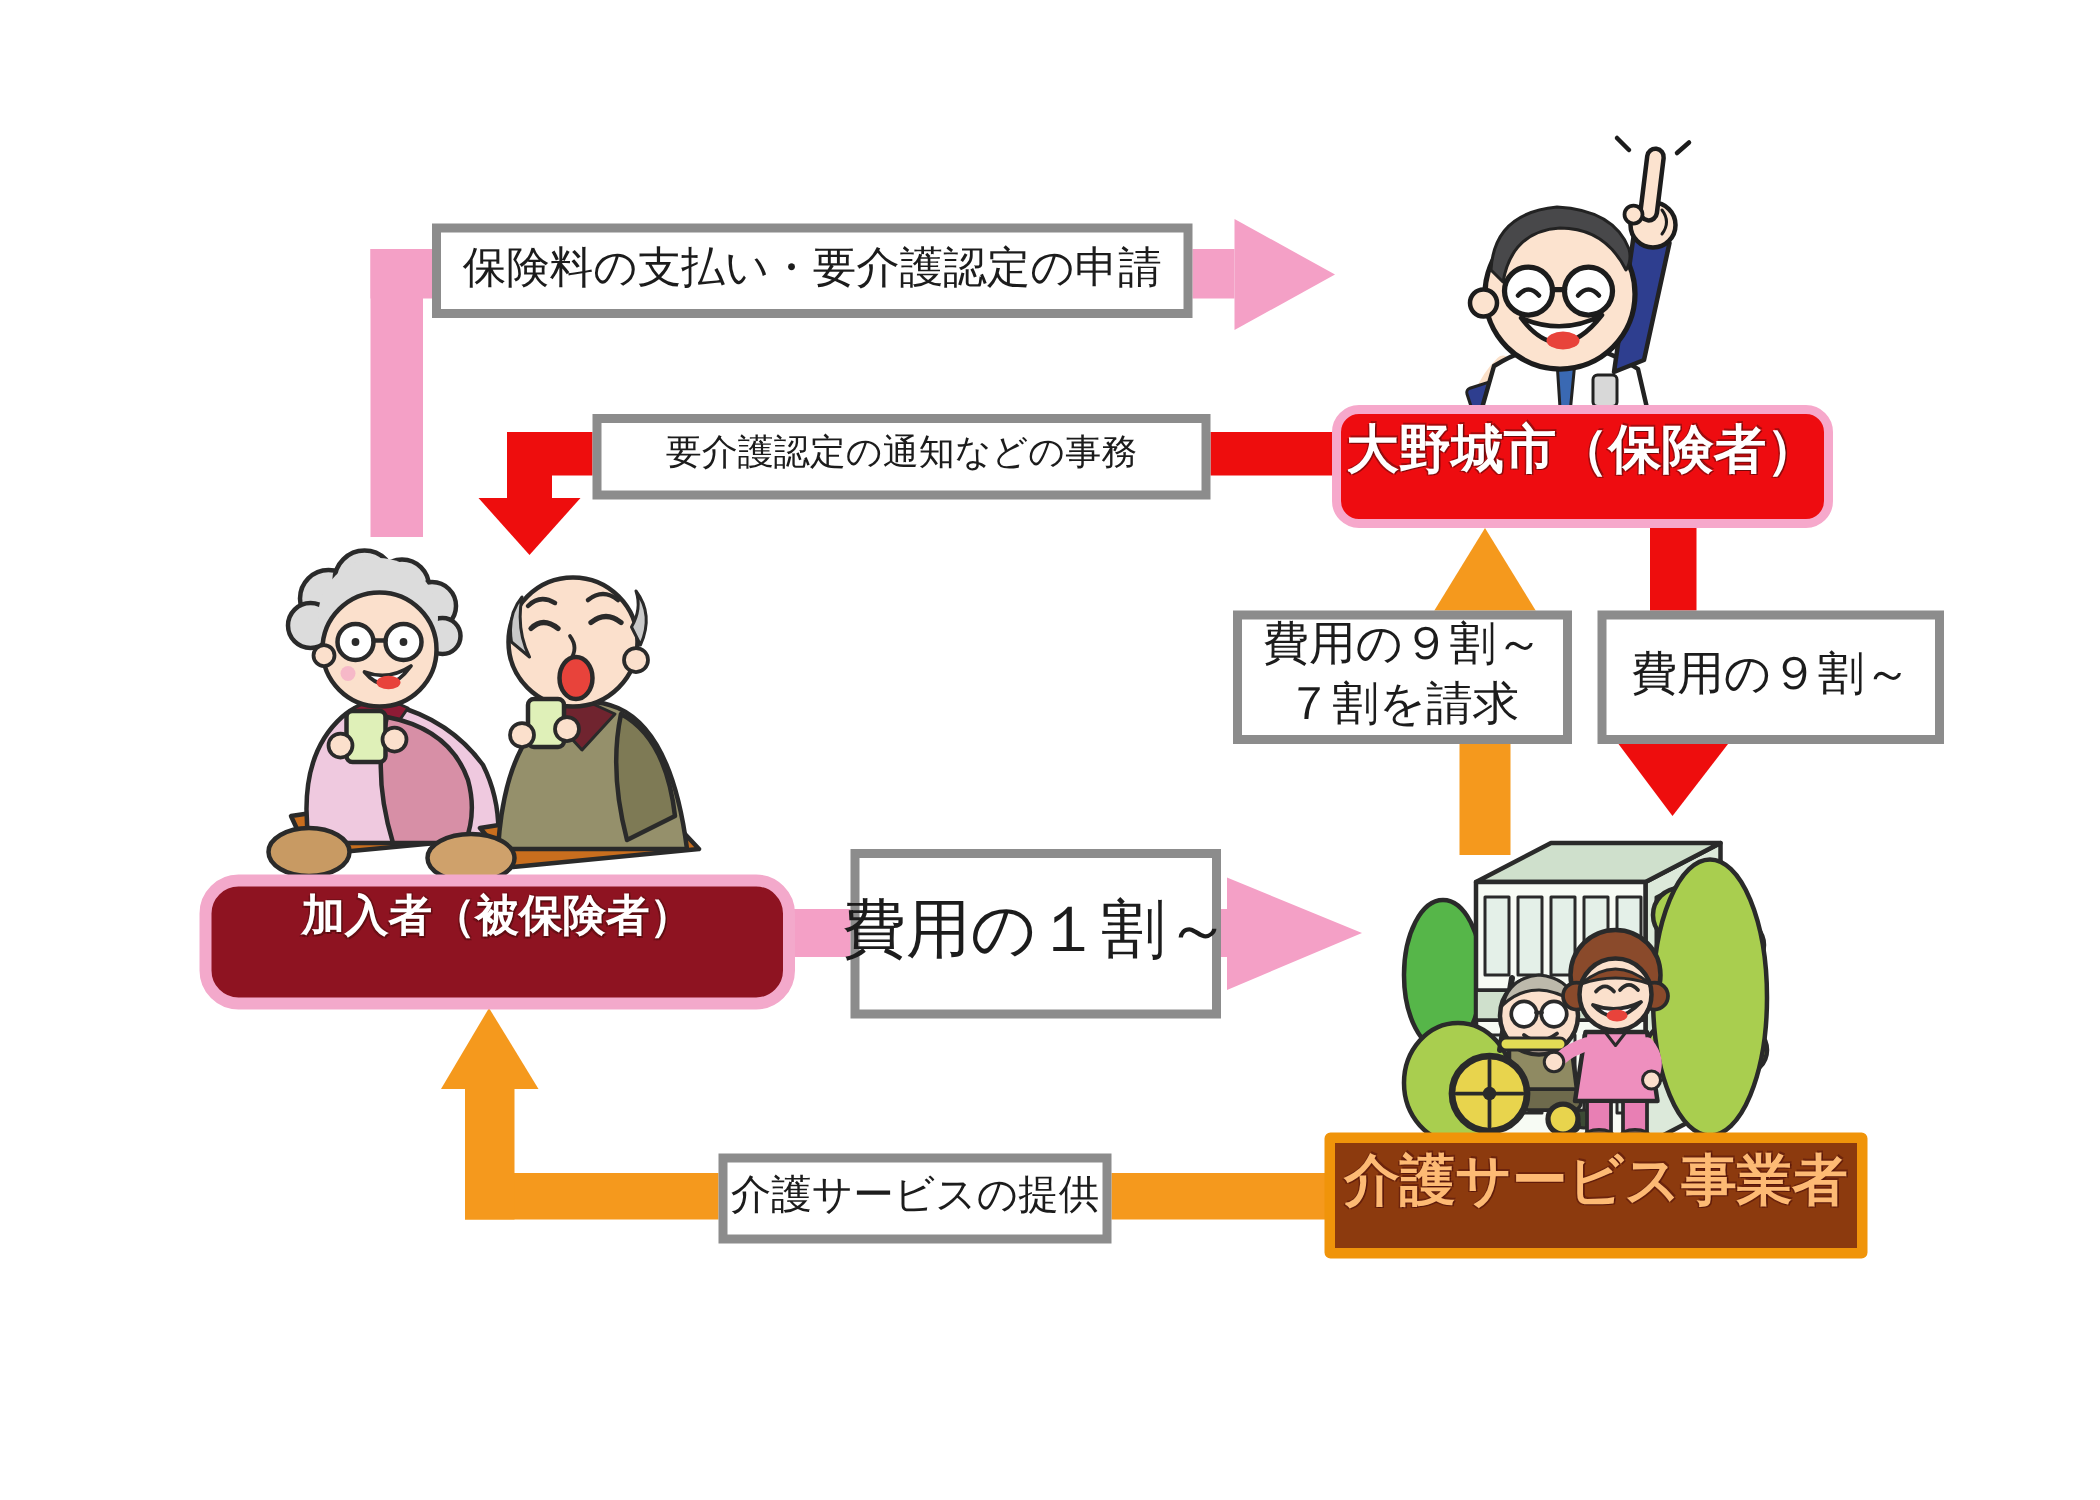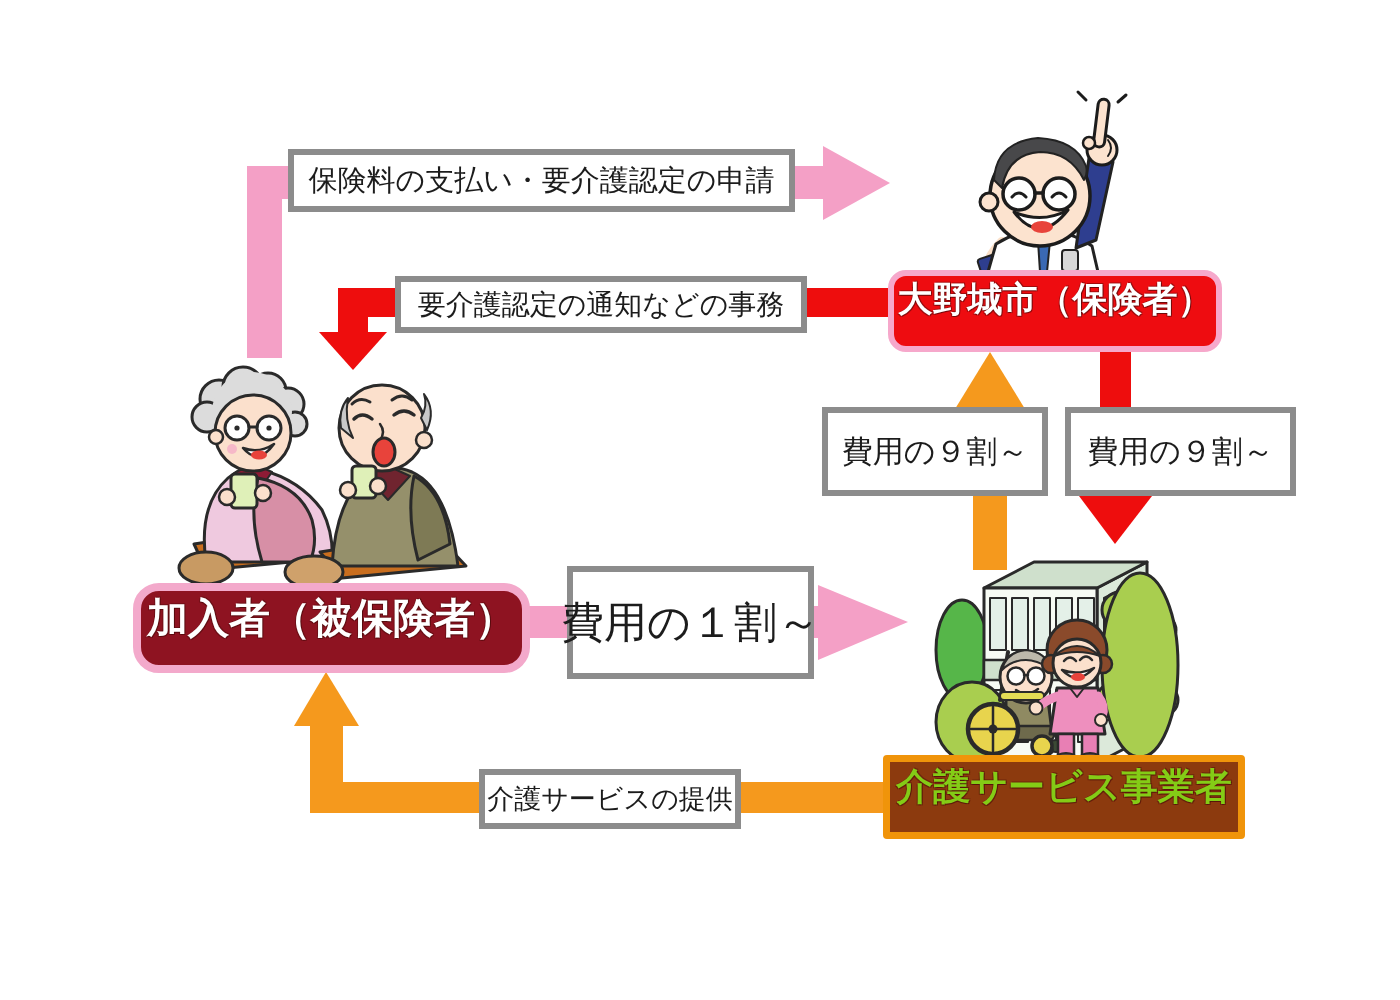--- a/index.html
+++ b/index.html
@@ -1,37 +1,37 @@
 <!DOCTYPE html>
 <html><head>
 <meta charset="utf-8">
 <style>
   html,body{margin:0;padding:0;background:#ffffff;}
   #canvas{
     position:relative;width:1400px;height:1000px;background:#ffffff;overflow:hidden;
-    font-family:Liberation Serif, serif;
+    font-family:Liberation Mono, monospace;
   }
   #art{position:absolute;left:0;top:0;z-index:1;}
   .label-box{
     position:absolute;z-index:3;box-sizing:border-box;background:#ffffff;
     border:6px solid #8c8c8c;display:flex;flex-direction:column;align-items:center;
     justify-content:center;text-align:center;color:#1c1c1c;line-height:1.28;
     white-space:nowrap;
   }
   .entity-box{
     position:absolute;z-index:3;box-sizing:border-box;display:flex;align-items:flex-start;
     justify-content:center;text-align:center;color:#ffffff;font-weight:bold;
     white-space:nowrap;
   }
   .entity-box .txt{text-shadow:1px 1px 0 rgba(70,10,10,.55),-1px 1px 0 rgba(70,10,10,.45),1px -1px 0 rgba(70,10,10,.45);}
   #city-box{left:888px;top:270px;width:334px;height:82px;background:#ee0c10;border:6px solid #f6a8cb;border-radius:18px;font-size:35px;}
-  #insured-box{left:133px;top:583px;width:397px;height:90px;background:#8e1321;border:8px solid #f3a9cb;border-radius:26px;font-size:41px;}
-  #provider-box{left:883px;top:755px;width:362px;height:84px;background:#8c3a0e;border:7px solid #f0940a;border-radius:4px;font-size:37px;color:#84cc16;}
+  #insured-box{left:133px;top:583px;width:397px;height:90px;background:#8e1321;border:8px solid #f3a9cb;border-radius:26px;font-size:29px;}
+  #provider-box{left:883px;top:755px;width:362px;height:84px;background:#8c3a0e;border:7px solid #f0940a;border-radius:4px;font-size:37px;color:#fdba74;}
   #label-a{left:288px;top:149px;width:507px;height:63px;font-size:29px;}
-  #label-b{left:395px;top:276px;width:412px;height:57px;font-size:28px;}
+  #label-b{left:395px;top:276px;width:412px;height:57px;font-size:24px;}
   #label-c{left:822px;top:407px;width:226px;height:89px;font-size:31px;}
   #label-d{left:1065px;top:407px;width:231px;height:89px;font-size:31px;}
   #label-e{left:567px;top:566px;width:247px;height:113px;font-size:43px;}
   #label-f{left:479px;top:769px;width:262px;height:60px;font-size:27px;}
 </style>
 </head>
 <body>
 
 <div id="canvas">
 
@@ -230,20 +230,21 @@
   <div id="label-a" class="label-box">
     <span>保険料の支払い・要介護認定の申請</span>
   </div>
 
   <div id="label-b" class="label-box">
     <span>要介護認定の通知などの事務</span>
   </div>
 
   <div id="label-c" class="label-box">
     <span>費用の９割～</span>
+    <span>７割を請求</span>
   </div>
 
   <div id="label-d" class="label-box">
     <span>費用の９割～</span>
   </div>
 
   <div id="label-e" class="label-box">
     <span>費用の１割～</span>
   </div>
 

